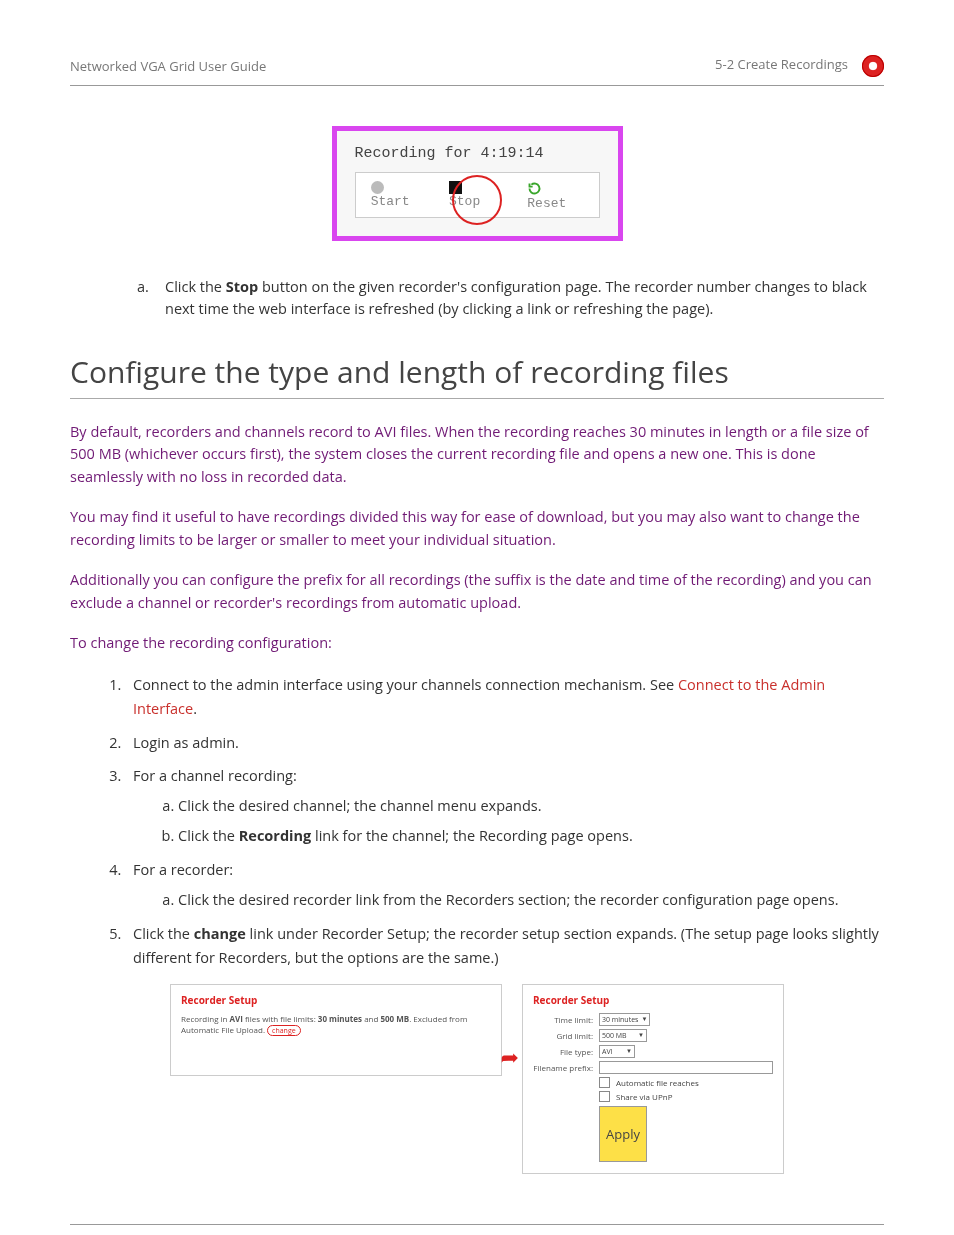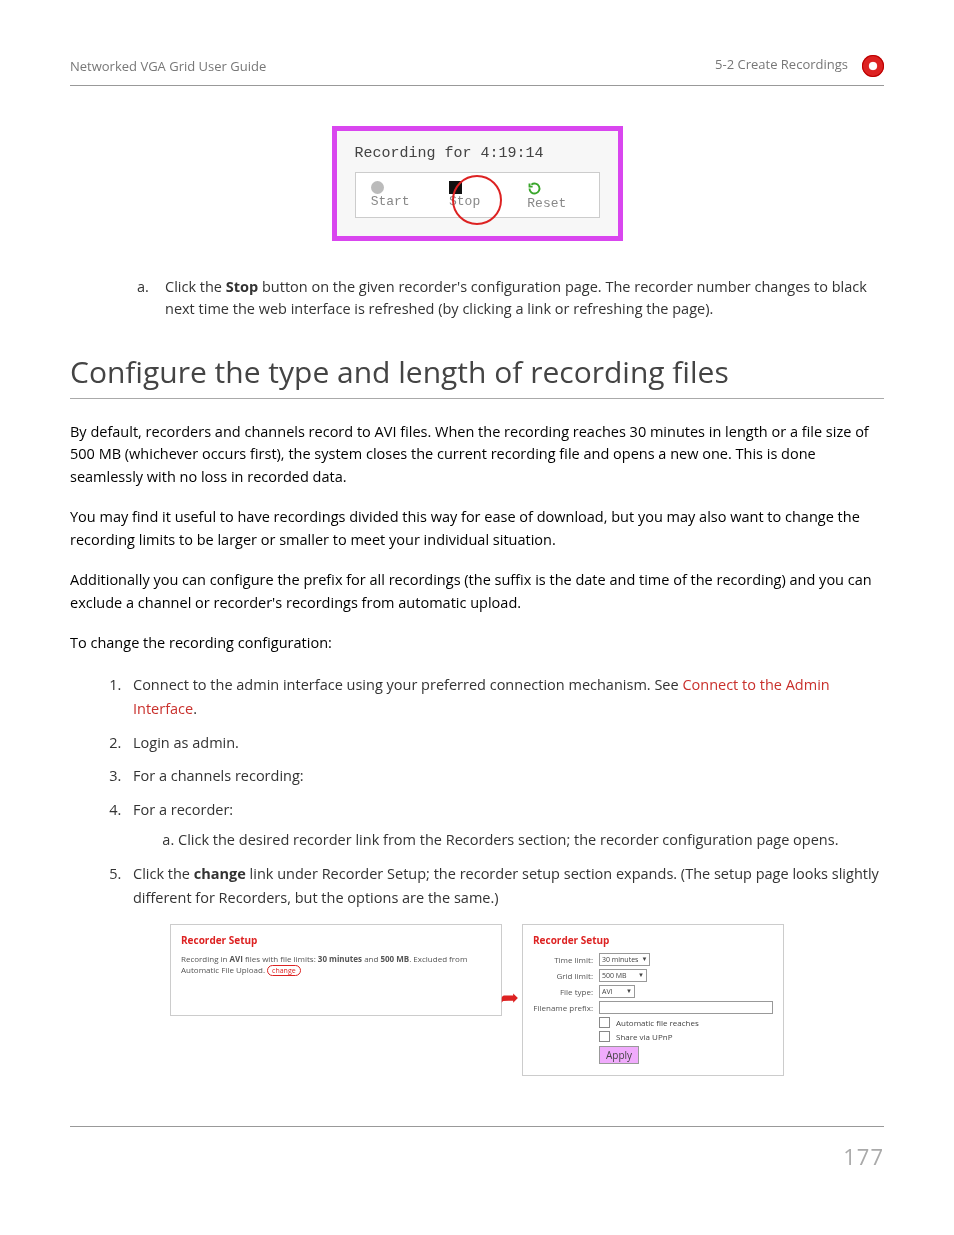--- a/index.html
+++ b/index.html
@@ -91,21 +91,21 @@
     color:#333;
   }
   h2{
     font-weight:400;
     font-size:30px;
     color:#444;
     margin:25px 0 6px 0;
   }
   .h2rule{border:none;border-top:1px solid #aaa;margin:0 0 22px 0;}
   p.body{
-    font-size:14.5px; line-height:1.55; color:#000000;
+    font-size:14.5px; line-height:1.55; color:#701a75;
     margin:0 0 18px 0;
   }
   ol.numbered{
     margin:0 0 10px 0;
     padding-left:55px;
     font-size:14.5px;line-height:1.65;
   }
   ol.numbered>li{margin-bottom:10px;padding-left:8px;}
   ol.sub{
     list-style:lower-alpha;
@@ -138,21 +138,21 @@
   .field-label{width:60px;text-align:right;color:#555;}
   .mini-select{
     border:1px solid #999;font-size:7px;padding:0 2px;height:11px;line-height:11px;
     min-width:42px;display:inline-flex;align-items:center;justify-content:space-between;
     background:#fff;
   }
   .mini-caret{font-size:6px;margin-left:3px;}
   .mini-input{border:1px solid #999;height:11px;flex:1;background:#fff;}
   .mini-check{width:9px;height:9px;border:1px solid #888;background:#fff;display:inline-block;}
   .mini-btn{
-    border:1px solid #999;background:#f0abfc;font-size:10px;padding:1px 6px;
+    border:1px solid #999;background:#fde047;font-size:13px;padding:18px 6px;
   }
   .footer-rule{
     border:none;border-top:1px solid #999;margin:50px 0 14px 0;
   }
   .page-num{
     text-align:right;color:#aaa;font-size:22px;letter-spacing:1px;
   }
 </style>
 </head>
 <body>
@@ -201,25 +201,31 @@
 <h2>Configure the type and length of recording files</h2>
 <hr class="h2rule">
 
 <p class="body">By default, recorders and channels record to AVI files.  When the recording reaches 30 minutes in length or a file size of 500  MB (whichever occurs first), the system closes the current recording file and opens a new one. This is done seamlessly with no loss in recorded data.</p>
 <p class="body">You may find it useful to have recordings divided this way for ease of download, but you may also want to change the recording limits to be larger or smaller to meet your individual situation.</p>
 <p class="body">Additionally you can configure the prefix for all recordings (the suffix is the date and time of the recording) and you can exclude a channel or recorder's recordings from automatic upload.</p>
 <p class="body">To change the recording configuration:</p>
 
 <ol class="numbered">
   <li>
-    <span>Connect to the admin interface using your preferred connection mechanism. See </span><a class="link">Connect to the Admin Interface</a><span>.</span>
+    <span>Connect to the admin interface using your channels connection mechanism. See </span><a class="link">Connect to the Admin Interface</a><span>.</span>
   </li>
   <li>Login as admin.</li>
   <li>
-    <span>For a channels recording:</span>
+    <span>For a channel recording:</span>
+    <ol class="sub">
+      <li>Click the desired channel; the channel menu expands.</li>
+      <li>
+        <span>Click the </span><b>Recording</b><span> link for the channel; the Recording page opens.</span>
+      </li>
+    </ol>
   </li>
   <li>
     <span>For a recorder:</span>
     <ol class="sub">
       <li>Click the desired recorder link from the Recorders section; the recorder configuration page opens.</li>
     </ol>
   </li>
   <li>
     <span>Click the </span><b>change</b><span> link under Recorder Setup; the recorder setup section expands. (The setup page looks slightly different for Recorders, but the options are the same.)</span>
   </li>

